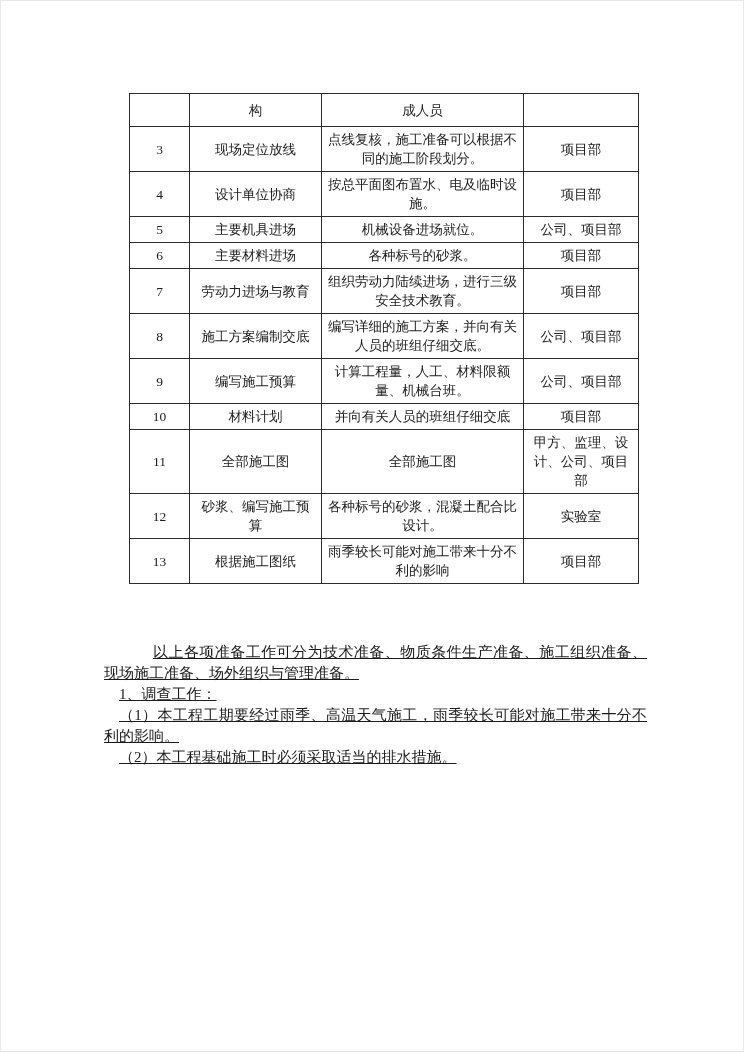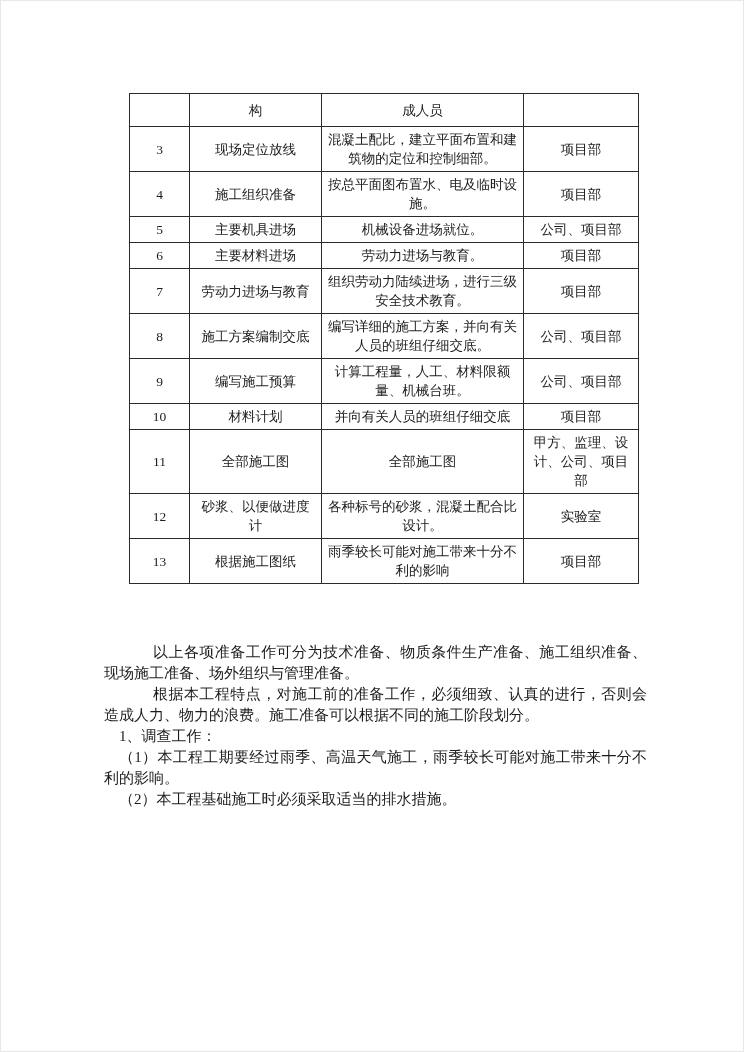--- a/index.html
+++ b/index.html
@@ -47,20 +47,21 @@
 
   
   .body-text {
     position: absolute;
     left: 103px;
     top: 641px;
     width: 543px;
     font-size: 15px;
     line-height: 21px;
     text-align: justify;
+    text-decoration: underline;
   }
   .body-text p {
     margin: 0;
     padding: 0;
   }
   .ind0 { text-indent: 0; }
   .ind1 { text-indent: 15px; }
   .ind3 { text-indent: 49px; }
 </style>
 </head>
@@ -78,39 +79,39 @@
     <tbody>
       <tr class="hdr">
         <td></td>
         <td>构</td>
         <td>成人员</td>
         <td></td>
       </tr>
       <tr>
         <td>3</td>
         <td>现场定位放线</td>
-        <td>混凝土配比，建立平面布置和建筑物的定位和控制细部。</td>
+        <td>点线复核，施工准备可以根据不同的施工阶段划分。</td>
         <td>项目部</td>
       </tr>
       <tr>
         <td>4</td>
-        <td>施工组织准备</td>
+        <td>设计单位协商</td>
         <td>按总平面图布置水、电及临时设施。</td>
         <td>项目部</td>
       </tr>
       <tr>
         <td>5</td>
         <td>主要机具进场</td>
         <td>机械设备进场就位。</td>
         <td>公司、项目部</td>
       </tr>
       <tr>
         <td>6</td>
         <td>主要材料进场</td>
-        <td>劳动力进场与教育。</td>
+        <td>各种标号的砂浆。</td>
         <td>项目部</td>
       </tr>
       <tr>
         <td>7</td>
         <td>劳动力进场与教育</td>
         <td>组织劳动力陆续进场，进行三级安全技术教育。</td>
         <td>项目部</td>
       </tr>
       <tr>
         <td>8</td>
@@ -131,34 +132,33 @@
         <td>项目部</td>
       </tr>
       <tr>
         <td>11</td>
         <td>全部施工图</td>
         <td>全部施工图</td>
         <td>甲方、监理、设计、公司、项目部</td>
       </tr>
       <tr>
         <td>12</td>
-        <td>砂浆、以便做进度计</td>
+        <td>砂浆、编写施工预算</td>
         <td>各种标号的砂浆，混凝土配合比设计。</td>
         <td>实验室</td>
       </tr>
       <tr>
         <td>13</td>
         <td>根据施工图纸</td>
         <td>雨季较长可能对施工带来十分不利的影响</td>
         <td>项目部</td>
       </tr>
     </tbody>
   </table>
 
   <div class="body-text">
     <p class="ind3">以上各项准备工作可分为技术准备、物质条件生产准备、施工组织准备、现场施工准备、场外组织与管理准备。</p>
-    <p class="ind3">根据本工程特点，对施工前的准备工作，必须细致、认真的进行，否则会造成人力、物力的浪费。施工准备可以根据不同的施工阶段划分。</p>
     <p class="ind1">1、调查工作：</p>
     <p class="ind1">（1）本工程工期要经过雨季、高温天气施工，雨季较长可能对施工带来十分不利的影响。</p>
     <p class="ind1">（2）本工程基础施工时必须采取适当的排水措施。</p>
   </div>
 
 </div>
 
 </body></html>

